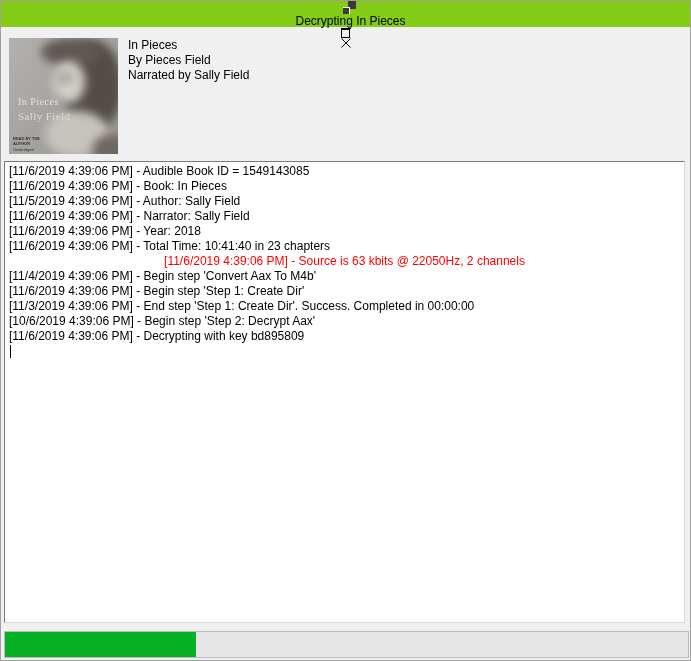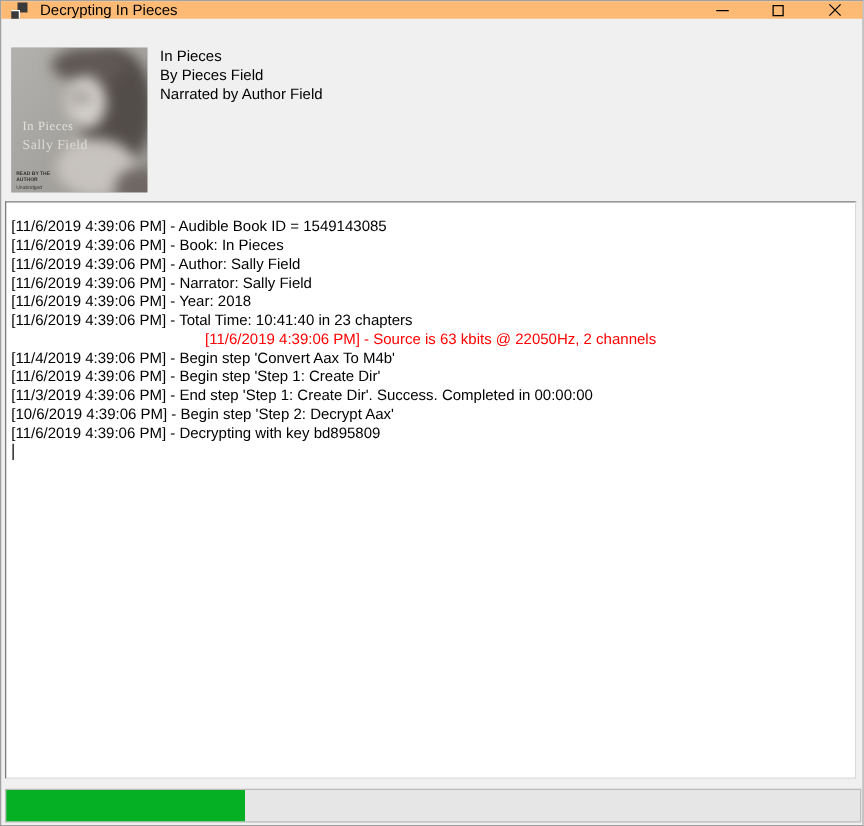--- a/index.html
+++ b/index.html
@@ -11,23 +11,23 @@
     overflow:hidden;
   }
   .window{
     position:absolute;inset:0;
     background:#f0f0f0;
     border:1px solid #a0a0a0;
     box-sizing:border-box;
   }
   
   .titlebar{
-    position:absolute;left:0;top:0;right:0;height:14px;
-    background:#fdba74;
-    display:flex;align-items:center;
+    position:absolute;left:0;top:0;right:0;height:26px;
+    background:#84cc16;
+    display:flex;align-items:center;flex-direction:column;
   }
   .app-icon{
     width:13px;height:13px;margin-left:8px;position:relative;flex:0 0 auto;
   }
   .app-icon .sq-big{
     position:absolute;right:0;top:0;width:8px;height:8px;background:#3a3a3a;
   }
   .app-icon .sq-small{
     position:absolute;left:0;bottom:0;width:6px;height:6px;background:#3a3a3a;
     border-top:1px solid #ffffff;border-right:1px solid #ffffff;
@@ -69,21 +69,21 @@
     position:absolute;left:127px;top:37px;
     font-size:12px;line-height:15px;color:#000;
   }
   
   .log{
     position:absolute;left:3px;top:160px;width:681px;height:462px;
     background:#ffffff;
     border:1px solid;
     border-color:#7a7a7a #d9d9d9 #d9d9d9 #7a7a7a;
     box-sizing:border-box;
-    padding:12px 4px;
+    padding:2px 4px;
     font-size:12px;line-height:15px;color:#000;
     overflow:hidden;
   }
   .log-line{white-space:nowrap;}
   .caret-line{height:15px;display:flex;align-items:center;}
   .text-caret{width:1px;height:13px;background:#000;margin-left:1px;}
   
   .progress{
     position:absolute;left:3px;top:630px;width:685px;height:27px;
     background:#e6e6e6;
@@ -141,27 +141,27 @@
     </svg>
     <span class="cover-title">In Pieces</span>
     <span class="cover-author">Sally Field</span>
     <span class="cover-readby">READ BY THE AUTHOR</span>
     <span class="cover-edition">Unabridged</span>
   </div>
 
   <div class="book-info">
     <div>In Pieces</div>
     <div>By Pieces Field</div>
-    <div>Narrated by Author Field</div>
+    <div>Narrated by Sally Field</div>
   </div>
 
   <div class="log">
     <div class="log-line">[11/6/2019 4:39:06 PM] - Audible Book ID = 1549143085</div>
     <div class="log-line">[11/6/2019 4:39:06 PM] - Book: In Pieces</div>
-    <div class="log-line">[11/6/2019 4:39:06 PM] - Author: Sally Field</div>
+    <div class="log-line">[11/5/2019 4:39:06 PM] - Author: Sally Field</div>
     <div class="log-line">[11/6/2019 4:39:06 PM] - Narrator: Sally Field</div>
     <div class="log-line">[11/6/2019 4:39:06 PM] - Year: 2018</div>
     <div class="log-line">[11/6/2019 4:39:06 PM] - Total Time: 10:41:40 in 23 chapters</div>
     <div class="log-line" style="color: rgb(255, 0, 0); text-align: center;">[11/6/2019 4:39:06 PM] - Source is 63 kbits @ 22050Hz, 2 channels</div>
     <div class="log-line">[11/4/2019 4:39:06 PM] - Begin step 'Convert Aax To M4b'</div>
     <div class="log-line">[11/6/2019 4:39:06 PM] - Begin step 'Step 1: Create Dir'</div>
     <div class="log-line">[11/3/2019 4:39:06 PM] - End step 'Step 1: Create Dir'. Success. Completed in 00:00:00</div>
     <div class="log-line">[10/6/2019 4:39:06 PM] - Begin step 'Step 2: Decrypt Aax'</div>
     <div class="log-line">[11/6/2019 4:39:06 PM] - Decrypting with key bd895809</div>
     <div class="caret-line">

